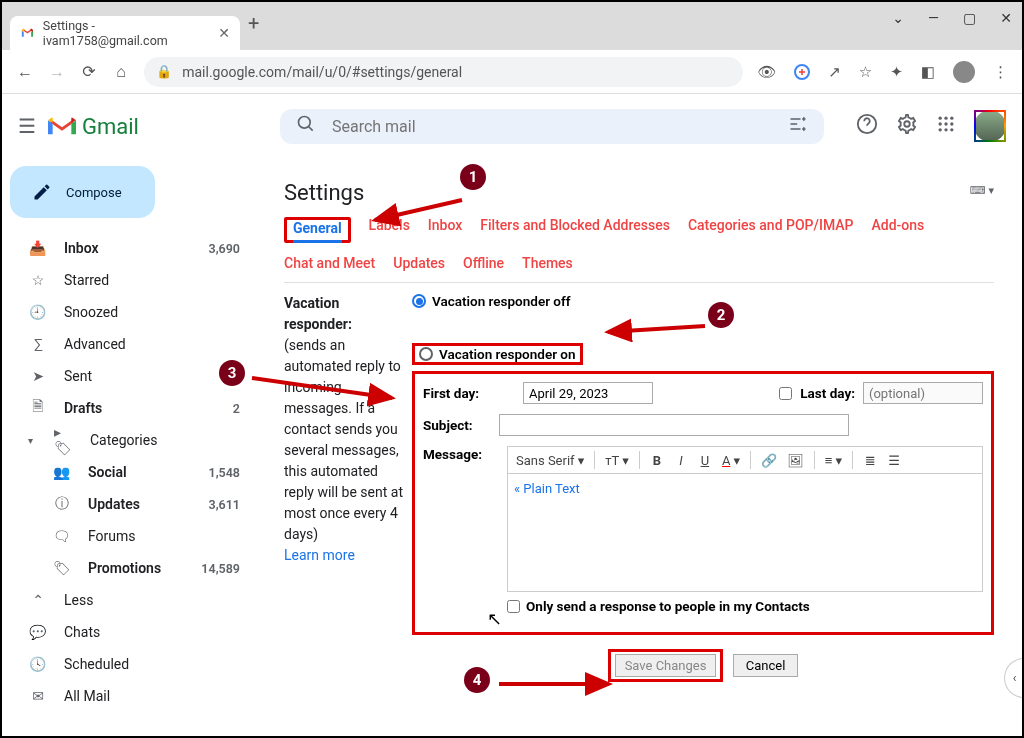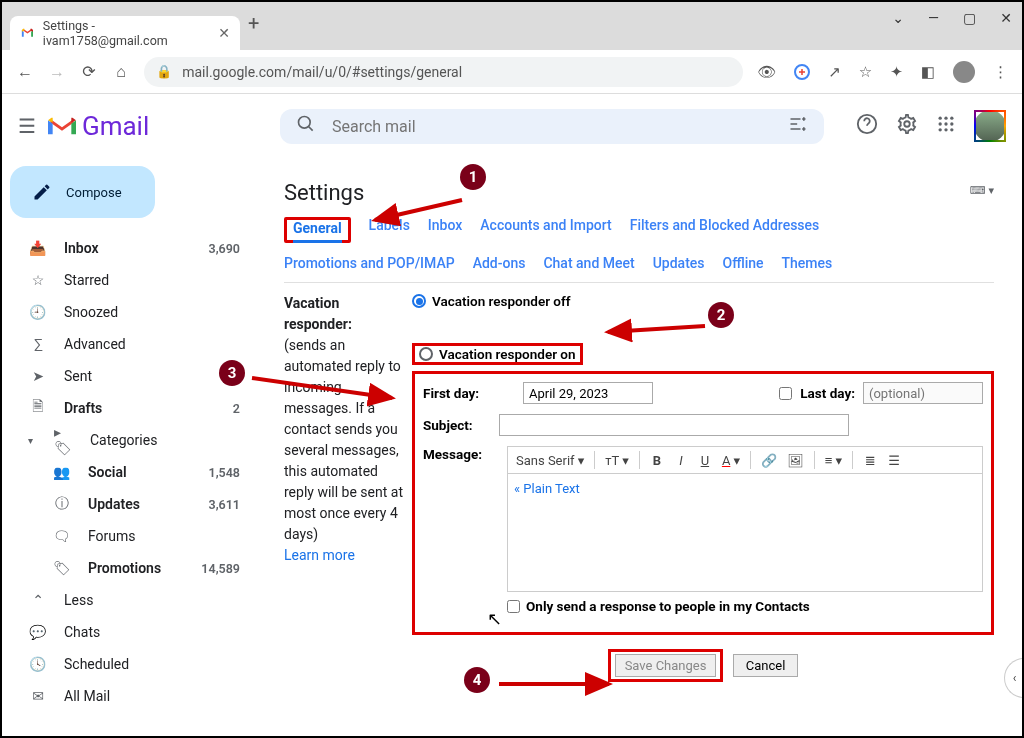--- a/index.html
+++ b/index.html
@@ -18,21 +18,21 @@
 .nav-icon.disabled { color: #bbb; }
 .addr-bar { flex: 1; height: 30px; background: #f1f3f4; border-radius: 16px; display: flex; align-items: center; padding: 0 12px; font-size: 14px; color: #555; gap: 10px; }
 .addr-lock { font-size: 13px; }
 .toolbar-right { display: flex; align-items: center; gap: 18px; color: #555; font-size: 15px; }
 
 
 .gm-header { height: 64px; display: flex; align-items: center; padding: 0 16px; gap: 12px; }
 .gm-menu { font-size: 20px; color: #5f6368; cursor: pointer; }
 .gm-logo-wrap { display: flex; align-items: center; gap: 6px; width: 220px; }
 .gm-logo { width: 28px; height: 22px; }
-.gm-logo-text { font-size: 26px; color: #6d28d9; }
+.gm-logo-text { font-size: 22px; color: #15803d; }
 .gm-search { flex: 1; max-width: 720px; height: 35px; background: #eaf1fb; border-radius: 12px; display: flex; align-items: center; padding: 0 16px; gap: 16px; }
 .gm-search-icon { color: #5f6368; font-size: 18px; }
 .gm-search-input { border: none; background: transparent; font-size: 16px; color: #5f6368; outline: none; flex: 1; }
 .gm-search-tune { color: #5f6368; font-size: 18px; }
 .gm-hdr-right { display: flex; align-items: center; gap: 18px; margin-left: 20px; color: #5f6368; font-size: 18px; }
 .gm-avatar { width: 32px; height: 32px; border-radius: 50%; background: linear-gradient(#8a8, #565); border: 2px solid; border-image: conic-gradient(red, orange, green, blue, red) 1; }
 
 
 .gm-body { display: flex; height: calc(100% - 48px - 44px - 64px); }
 .gm-sidebar { width: 256px; padding: 8px 8px 8px 8px; overflow-y: auto; }
@@ -47,21 +47,21 @@
 .sb-caret { display:inline-block; width:10px; font-size:10px; color:#5f6368; }
 
 .gm-main { flex: 1; padding: 6px 10px 0 8px; overflow-y: auto; }
 .settings-card { background: #fff; border-radius: 12px; padding: 8px 18px 20px 18px; }
 .settings-hdr { display:flex; align-items:center; justify-content:space-between; }
 .settings-title { font-size: 22px; color: #202124; padding: 8px 0 4px 0; }
 .kbd-ind { font-size:11px; color:#5f6368; display:flex; align-items:center; gap:4px; }
 
 .tabs-row { display: flex; flex-wrap: wrap; gap: 18px; row-gap: 12px; padding: 8px 0 6px 0; font-size: 14px; }
 .tabs-row .stab { color: #1a73e8; cursor: pointer; }
-.tabs-row .stab.inactive { color: #3b82f6; font-weight: 500; }
+.tabs-row .stab.inactive { color: #ef4444; font-weight: 500; }
 .general-wrap { border: 3px solid #d00; padding: 0 6px 4px 6px; border-radius: 2px; }
 .general-wrap .stab { border-bottom: 3px solid #1a73e8; padding-bottom: 4px; font-weight:700; }
 .hr { border-top: 1px solid #e0e0e0; margin: 5px 0 10px 0; }
 
 .vac-section { display: flex; gap: 8px; }
 .vac-left { width: 120px; font-size: 14px; color: #202124; line-height: 1.5; }
 .vac-left b { font-weight: 700; }
 .vac-left .learn { color: #1a73e8; cursor: pointer; }
 .vac-right { flex: 1; font-size: 13.5px; }
 .radio-row { display: flex; align-items: center; gap: 6px; margin-bottom: 6px; }
@@ -285,23 +285,22 @@
   <div class="gm-main">
     <div class="settings-card">
       <div class="settings-hdr">
         <div class="settings-title">Settings</div>
         <div class="kbd-ind">⌨ ▾</div>
       </div>
       <div class="tabs-row" id="tabs-row">
           <span class="general-wrap"><span class="stab">General</span></span>
           <span class="stab inactive">Labels</span>
           <span class="stab inactive">Inbox</span>
-          <span class="stab inactive">Accounts and Import</span>
           <span class="stab inactive">Filters and Blocked Addresses</span>
-          <span class="stab inactive">Promotions and POP/IMAP</span>
+          <span class="stab inactive">Categories and POP/IMAP</span>
           <span class="stab inactive">Add-ons</span>
           <span class="stab inactive">Chat and Meet</span>
           <span class="stab inactive">Updates</span>
           <span class="stab inactive">Offline</span>
           <span class="stab inactive">Themes</span>
         </div>
       <div class="hr"></div>
 
       <div class="vac-section">
         <div class="vac-left">

